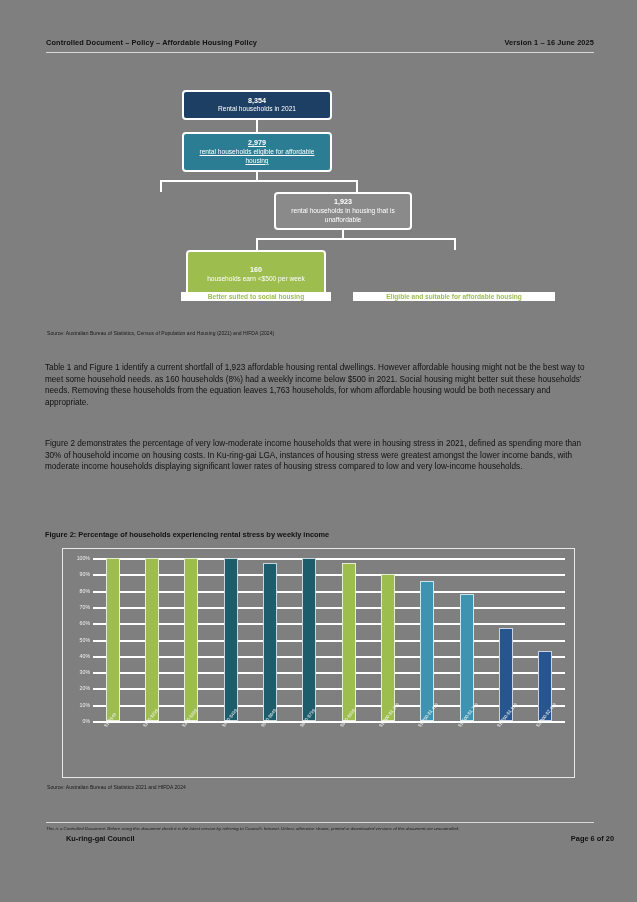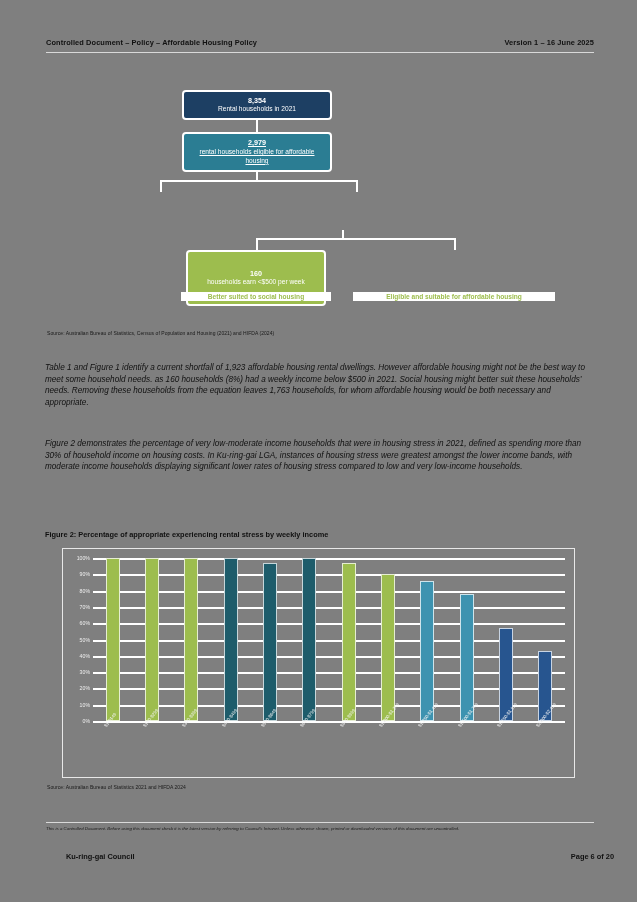--- a/index.html
+++ b/index.html
@@ -48,21 +48,21 @@
   .node .txt{display:block;}
   .n-navy{background:#1d3f63;}
   .n-teal{background:#2b7d93;text-decoration:underline;}
   .n-grey{background:#8a8a8a;}
   .n-green{background:#9dbd4e;}
 
   .node1{left:136px;top:28px;width:150px;height:30px;}
   .node2{left:136px;top:70px;width:150px;height:40px;}
   .node3{left:54px;top:130px;width:122px;height:38px;}
   .node4{left:228px;top:130px;width:138px;height:38px;}
-  .node5{left:140px;top:188px;width:140px;height:56px;}
+  .node5{left:140px;top:188px;width:140px;height:49px;}
   .node6{left:330px;top:188px;width:160px;height:40px;}
 
   .cap{
     position:absolute;
     background:#ffffff;
     color:#9dbd4e;
     font-weight:bold;
     font-size:6.6px;
     text-align:center;
     padding:1px 3px;
@@ -78,21 +78,20 @@
     position:absolute;left:47px;width:540px;
     font-size:5px;color:#1a1a1a;letter-spacing:.05px;
   }
   .src1{top:330px;}
   .src2{top:784px;}
 
   .para{
     position:absolute;left:45px;width:548px;
     font-size:8.2px;line-height:1.42;color:#111;
     text-align:left;
-    font-style:italic;
   }
   .para1{top:362px;}
   .para2{top:438px;}
 
   .fig-cap{
     position:absolute;left:45px;top:530px;width:548px;
     font-size:7.4px;font-weight:bold;color:#111;
   }
 
   
@@ -145,21 +144,21 @@
   
   .footer-rule{
     position:absolute;left:46px;top:822px;width:548px;height:1px;
     background:#d9d9d9;
   }
   .disclaimer{
     position:absolute;left:46px;top:826px;width:548px;
     font-size:4.4px;font-style:italic;color:#1a1a1a;line-height:1.5;
   }
   .footer{
-    position:absolute;left:46px;top:852px;width:548px;
+    position:absolute;left:46px;top:834px;width:548px;
     display:flex;justify-content:space-between;padding-left:20px;
   }
   .footer div{font-size:7.4px;font-weight:bold;color:#111;}
 </style>
 </head>
 <body>
 
 <div class="page">
 
   <div class="header">
@@ -184,37 +183,41 @@
       <span class="num">8,354</span>
       <span class="txt">Rental households in 2021</span>
     </div>
 
     <div class="node n-teal node2">
       <span class="num">2,979</span>
       <span class="txt">rental households eligible for affordable housing</span>
     </div>
 
 
+    <div class="node n-grey node4">
+      <span class="num">1,923</span>
+      <span class="txt">rental  households in housing that is unaffordable</span>
+    </div>
 
     <div class="node n-green node5">
       <span class="num">160</span>
       <span class="txt">households earn &lt;$500 per week</span>
     </div>
 
 
     <div class="cap cap5">Better suited to social housing</div>
     <div class="cap cap6">Eligible and suitable for affordable housing</div>
   </div>
 
   <div class="src-note src1">Source: Australian Bureau of Statistics, Census of Population and Housing (2021) and HIFDA (2024)</div>
 
   <div class="para para1">Table 1 and Figure 1 identify a current shortfall of 1,923 affordable housing rental dwellings. However affordable housing might not be the best way to meet some household needs.  as 160 households (8%) had a weekly income below $500 in 2021. Social housing might better suit these households’ needs. Removing these households from the equation leaves 1,763 households, for whom affordable housing would be both necessary and appropriate.</div>
   <div class="para para2">Figure 2 demonstrates the percentage of very low-moderate income households that were in housing stress in 2021, defined as spending more than 30% of household income on housing costs. In Ku-ring-gai LGA, instances of housing stress were greatest amongst the lower income bands, with moderate income households displaying significant lower rates of housing stress compared to low and very low-income households.</div>
 
-  <div class="fig-cap">Figure 2: Percentage of appropriate experiencing rental stress by weekly income</div>
+  <div class="fig-cap">Figure 2: Percentage of households experiencing rental stress by weekly income</div>
 
   <div class="chart-box">
     <div class="plot">
       <div id="gridlines">
           <div class="gridline" style="top: 0%;">
             <div class="ytick">100%</div>
           </div>
           <div class="gridline" style="top: 10%;">
             <div class="ytick">90%</div>
           </div>

